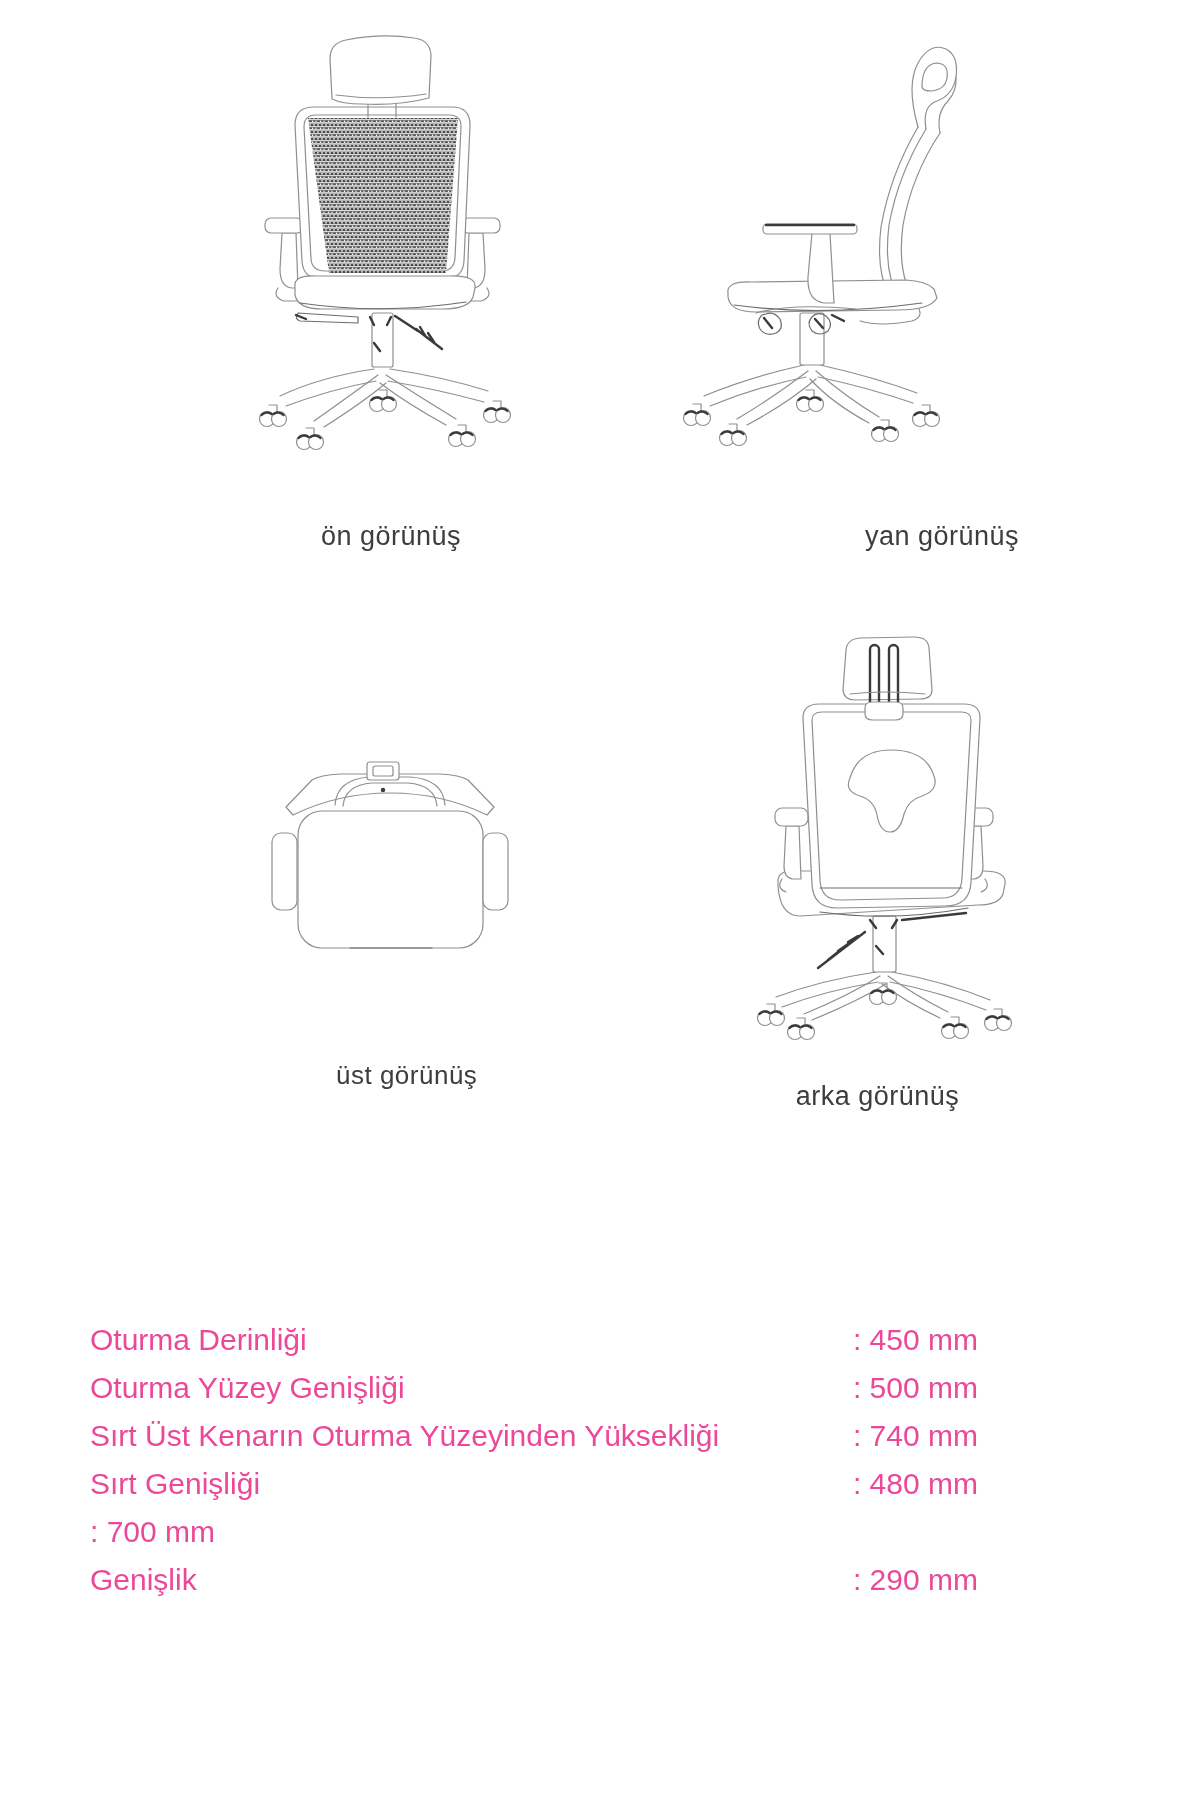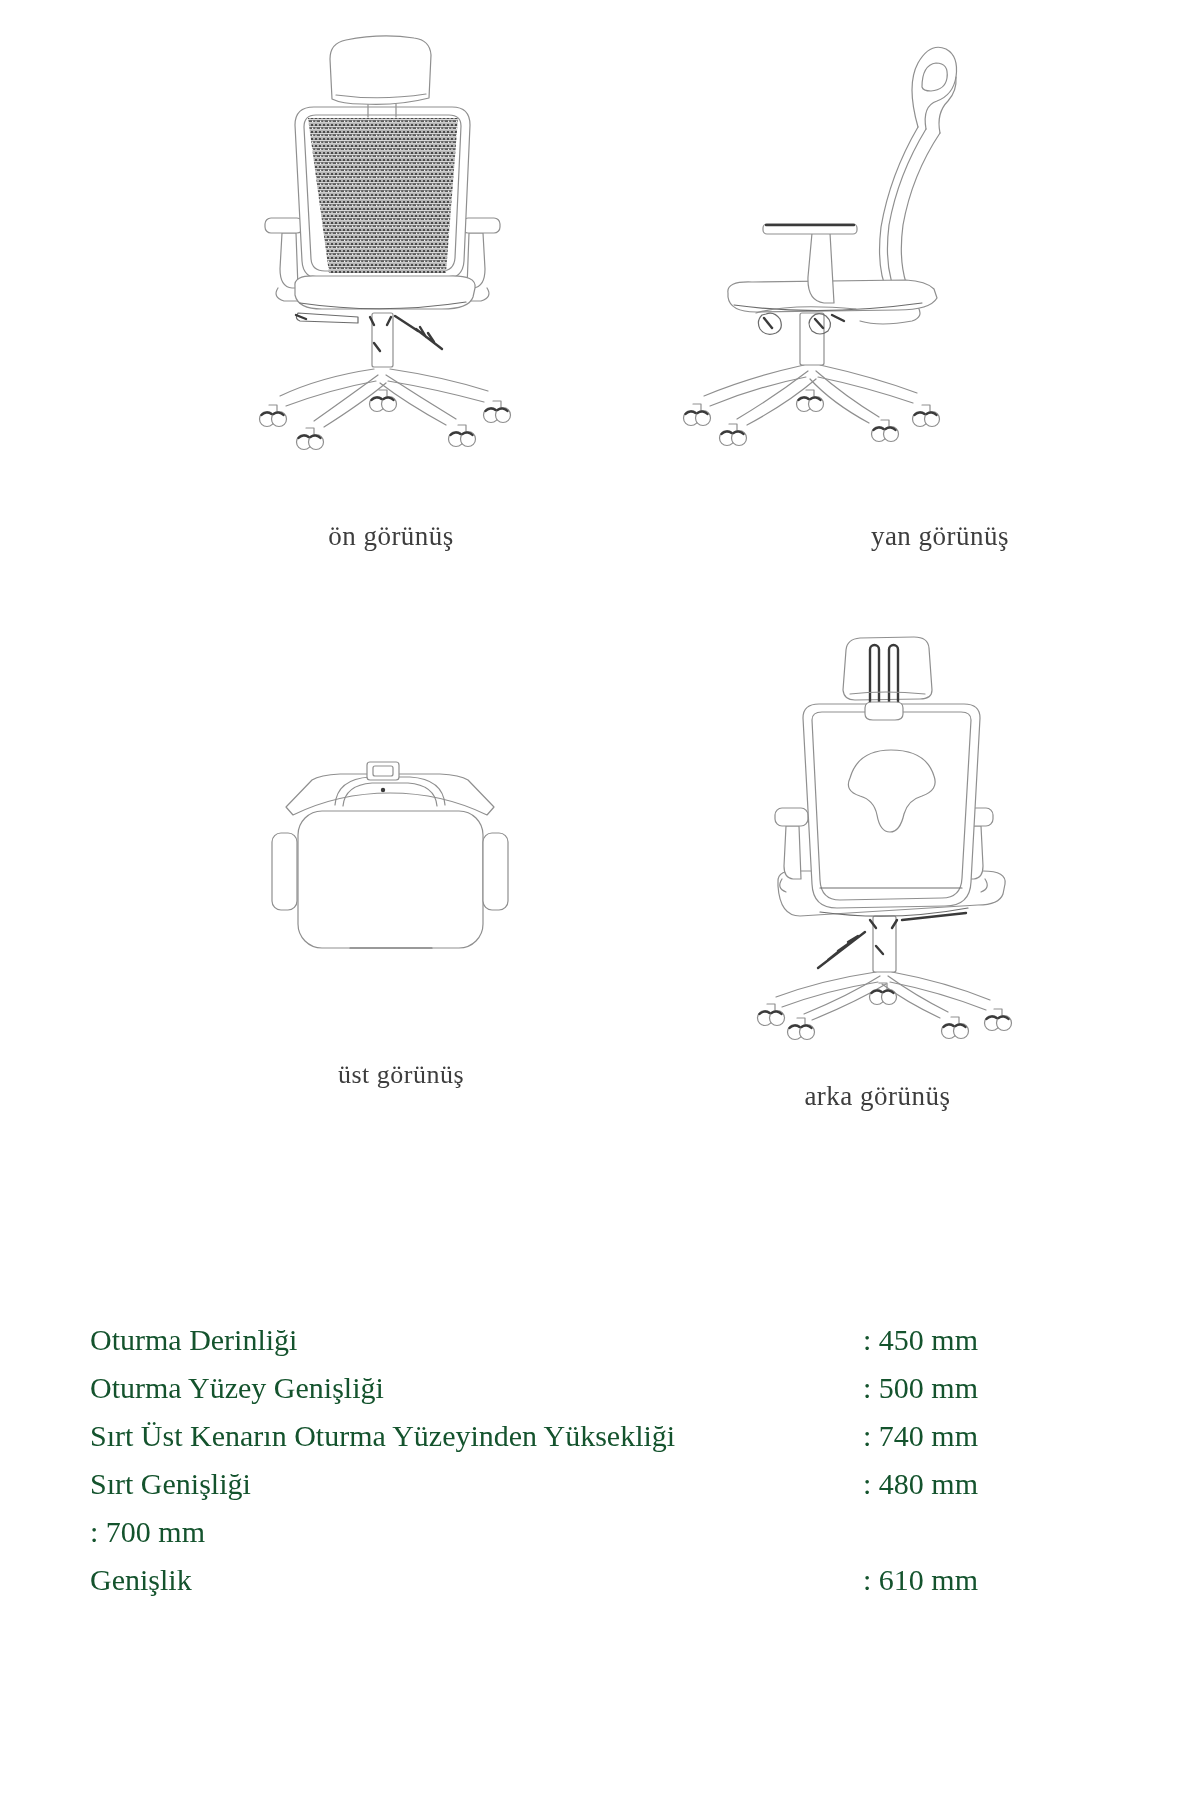--- a/index.html
+++ b/index.html
@@ -1,27 +1,27 @@
 <!DOCTYPE html>
 <html><head>
 <meta charset="utf-8">
 <style>
   html,body{margin:0;padding:0;background:#ffffff;}
   #canvas{
     position:relative;width:1194px;height:1800px;background:#ffffff;
-    font-family:Liberation Serif, serif;overflow:hidden;
+    font-family:Liberation Sans, sans-serif;overflow:hidden;
   }
   .fig{position:absolute;}
   .fig svg{display:block;}
   .caption{
     position:absolute;color:#3d3d3d;font-size:27px;letter-spacing:0.5px;
     white-space:nowrap;text-align:center;
   }
   #spec-list{
-    position:absolute;left:90px;top:1316px;width:888px;color:#14532d;
+    position:absolute;left:90px;top:1316px;width:888px;color:#ec4899;
   }
   .spec-row{
     display:flex;justify-content:space-between;align-items:baseline;
     height:48px;line-height:48px;font-size:30px;
   }
   .spec-label{white-space:nowrap;}
   .spec-value{white-space:nowrap;}
   
   .ln{fill:none;stroke:#8f8f8f;stroke-width:1.2;stroke-linecap:round;stroke-linejoin:round;}
   .lnd{fill:none;stroke:#6c6c6c;stroke-width:1.2;stroke-linecap:round;stroke-linejoin:round;}
@@ -305,19 +305,19 @@
         <span class="spec-label">Sırt Genişliği</span>
         <span class="spec-value">: 480 mm</span>
       </div>
 
       <div class="spec-row">
         <span class="spec-value">: 700 mm</span>
       </div>
 
       <div class="spec-row">
         <span class="spec-label">Genişlik</span>
-        <span class="spec-value">: 610 mm</span>
+        <span class="spec-value">: 290 mm</span>
       </div>
 
 
     </div>
 
 </div>
 
 </body></html>

